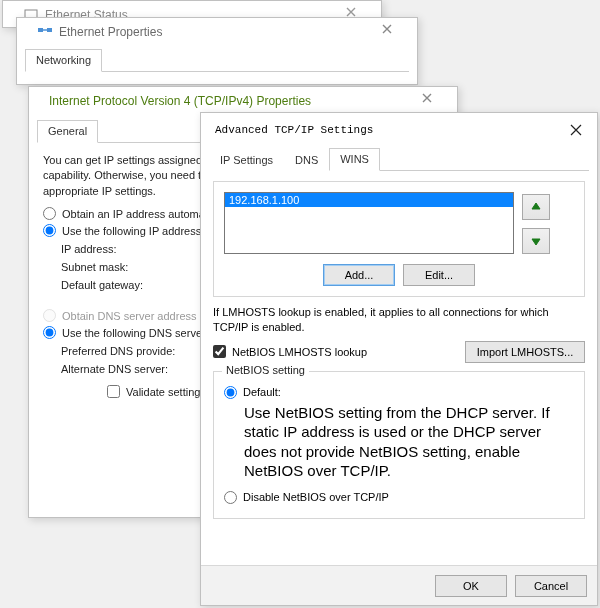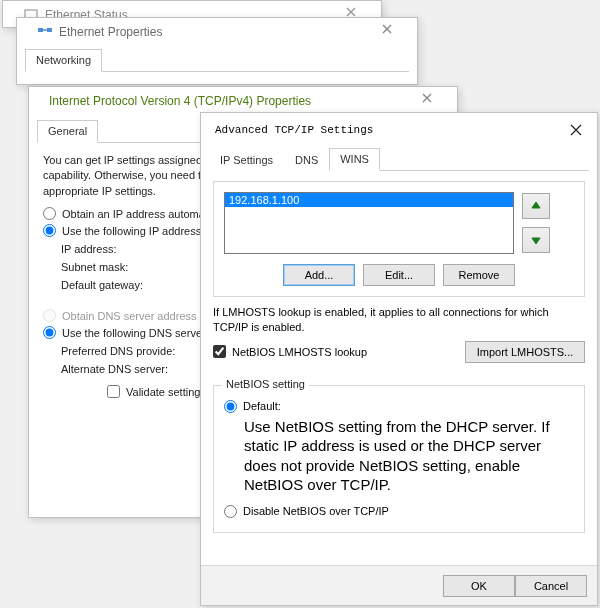--- a/index.html
+++ b/index.html
@@ -50,21 +50,21 @@
   .btn.focus { border:1px solid #5a9fe0; box-shadow:0 0 0 1px #a2cdf3 inset; }
 
   .infotext { margin:6px 12px 4px; line-height:1.35; }
   .chkrow { display:flex; align-items:center; margin:6px 12px 4px; }
   .chkrow input { margin-right:6px; accent-color:#333;}
   .chkrow .grow { flex:1; }
 
   .netbios p { font-size:15px; line-height:1.3; }
   .netbios .indent2 { margin-left:20px; }
 
-  .bottombar { position:absolute; left:0; right:0; bottom:0; height:40px; border-top:1px solid #d8d8d8; background:#f2f2f2; display:flex; align-items:center; justify-content:flex-end; padding:0 10px; }
+  .bottombar { position:absolute; left:0; right:0; bottom:0; height:40px; border-top:1px solid #d8d8d8; background:#f2f2f2; display:flex; align-items:center; justify-content:flex-end; padding:0 10px; gap:8px;}
   .bottombar .btn { min-width:72px; height:22px; }
 
   .netshield svg { width:16px; height:16px; }
   .faded { color:#888; }
   .disabled-radio { color:#9a9a9a; }
   .disabled-radio input[type=radio]{ filter:grayscale(1); opacity:.6;}
 </style>
 </head>
 <body>
 
@@ -176,53 +176,52 @@
     </span>
   </div>
 
   <div class="tabs" style="margin:0 8px;align-items:flex-end;">
     <div class="tab">IP Settings</div>
     <div class="tab">DNS</div>
     <div class="tab active">WINS</div>
   </div>
 
   <div class="group" style="margin-top:10px;">
-    <div style="display:flex; align-items:center;">
+    <div style="display:flex; align-items:flex-end;">
       <div class="listbox">
         <span class="selitem">192.168.1.100</span>
       </div>
       <div class="arrowcol">
         <div class="arrowbtn">
           <svg viewBox="0 0 10 10">
               <path d="M5 1 L9 7 L1 7 Z"></path>
             </svg>
         </div>
         <div class="arrowbtn">
           <svg viewBox="0 0 10 10">
               <path d="M1 3 L9 3 L5 9 Z"></path>
             </svg>
         </div>
       </div>
     </div>
     <div class="btnrow">
       <div class="btn focus">Add...</div>
       <div class="btn">Edit...</div>
-      <div class="btn">Remove</div>
     </div>
   </div>
 
   <p class="infotext">If LMHOSTS lookup is enabled, it applies to all connections for which TCP/IP is enabled.</p>
 
   <div class="chkrow">
     <input type="checkbox" checked="" style="">
     <span class="grow">NetBIOS LMHOSTS lookup</span>
     <div class="btn" style="min-width:120px;">Import LMHOSTS...</div>
   </div>
 
-  <div class="group netbios" style="margin-top:22px;">
+  <div class="group netbios" style="margin-top:8px;">
     <span class="group-legend">NetBIOS setting</span>
     <div class="radio-row">
       <input type="radio" name="nb" checked="" style="">
         <span>Default:</span>
     </div>
     <p class="indent2">Use NetBIOS setting from the DHCP server. If static IP address is used or the DHCP server does not provide NetBIOS setting, enable NetBIOS over TCP/IP.</p>
     <div style="height:6px"></div>
     <div class="radio-row">
       <input type="radio" name="nb" style="">
         <span>Disable NetBIOS over TCP/IP</span>

